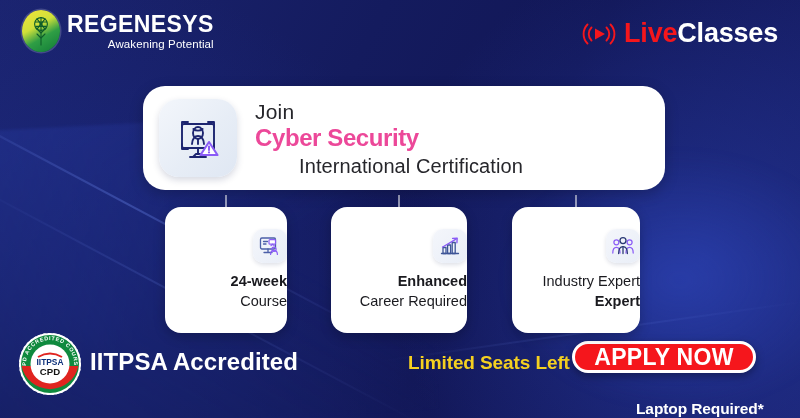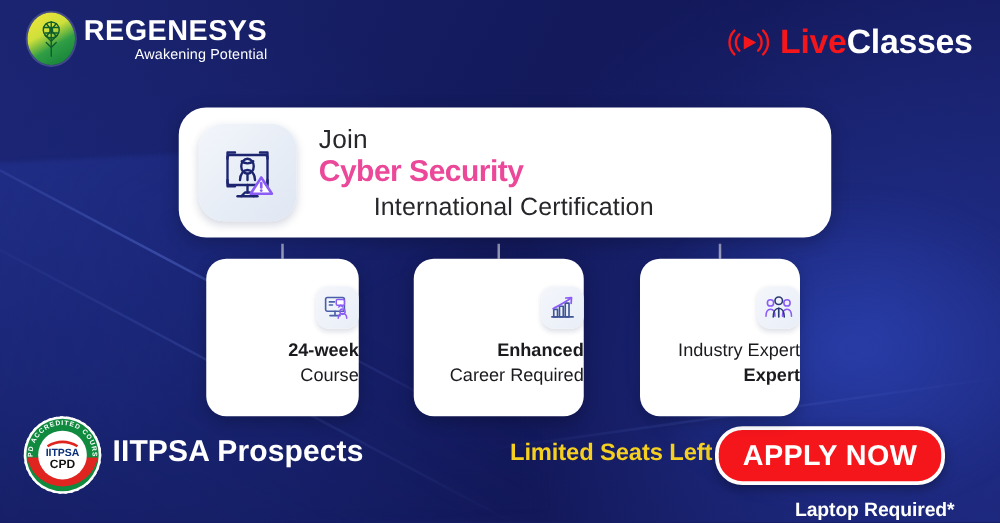--- a/index.html
+++ b/index.html
@@ -115,21 +115,21 @@
   .seal { position:absolute; left:18px; top:332px; width:64px; height:64px; }
   .accred {
     position:absolute; left:90px; top:348px;
     font-size:24px; font-weight:bold; color:#ffffff; letter-spacing:.1px;
   }
   .limited {
     position:absolute; left:408px; top:352px;
     font-size:19px; font-weight:bold; color:#f5d020; letter-spacing:-.1px;
   }
   .apply {
-    position:absolute; left:572px; top:341px; width:184px; height:47px;
+    position:absolute; left:572px; top:341px; width:184px; height:32px;
     background:#f5161c; border:3px solid #ffffff; border-radius:22px;
     color:#ffffff; font-size:23px; font-weight:bold; letter-spacing:.3px;
     display:flex; align-items:center; justify-content:center;
     box-shadow:0 3px 9px rgba(0,0,0,.35);
     cursor:pointer;
   }
   .laptop {
     position:absolute; left:636px; top:388px;
     font-size:15.5px; font-weight:bold; color:#ffffff; letter-spacing:-.1px;margin-top:12px;
   }
@@ -287,18 +287,18 @@
       </text>
       <text font-family="Liberation Sans, sans-serif" font-size="7" font-weight="bold" fill="#ffffff" letter-spacing="0.6">
         <textPath href="#arcBottom" startOffset="50%" text-anchor="middle">IITPSA</textPath>
       </text>
       <path d="M20 25 q12 -7 24 0" fill="none" stroke="#e0241f" stroke-width="2"></path>
       <text x="32" y="32.5" font-family="Liberation Sans, sans-serif" font-size="8.4" font-weight="bold" fill="#0b2f7a" text-anchor="middle">IITPSA</text>
       <text x="32" y="42.5" font-family="Liberation Sans, sans-serif" font-size="9.6" font-weight="bold" fill="#111111" text-anchor="middle">CPD</text>
     </svg>
   </span>
 
-  <div class="accred">IITPSA Prospects</div>
+  <div class="accred">IITPSA Accredited</div>
   <div class="limited">Limited Seats Left</div>
   <div class="apply">APPLY NOW</div>
   <div class="laptop">Laptop Required*</div>
 
 </div>
 
 </body></html>

